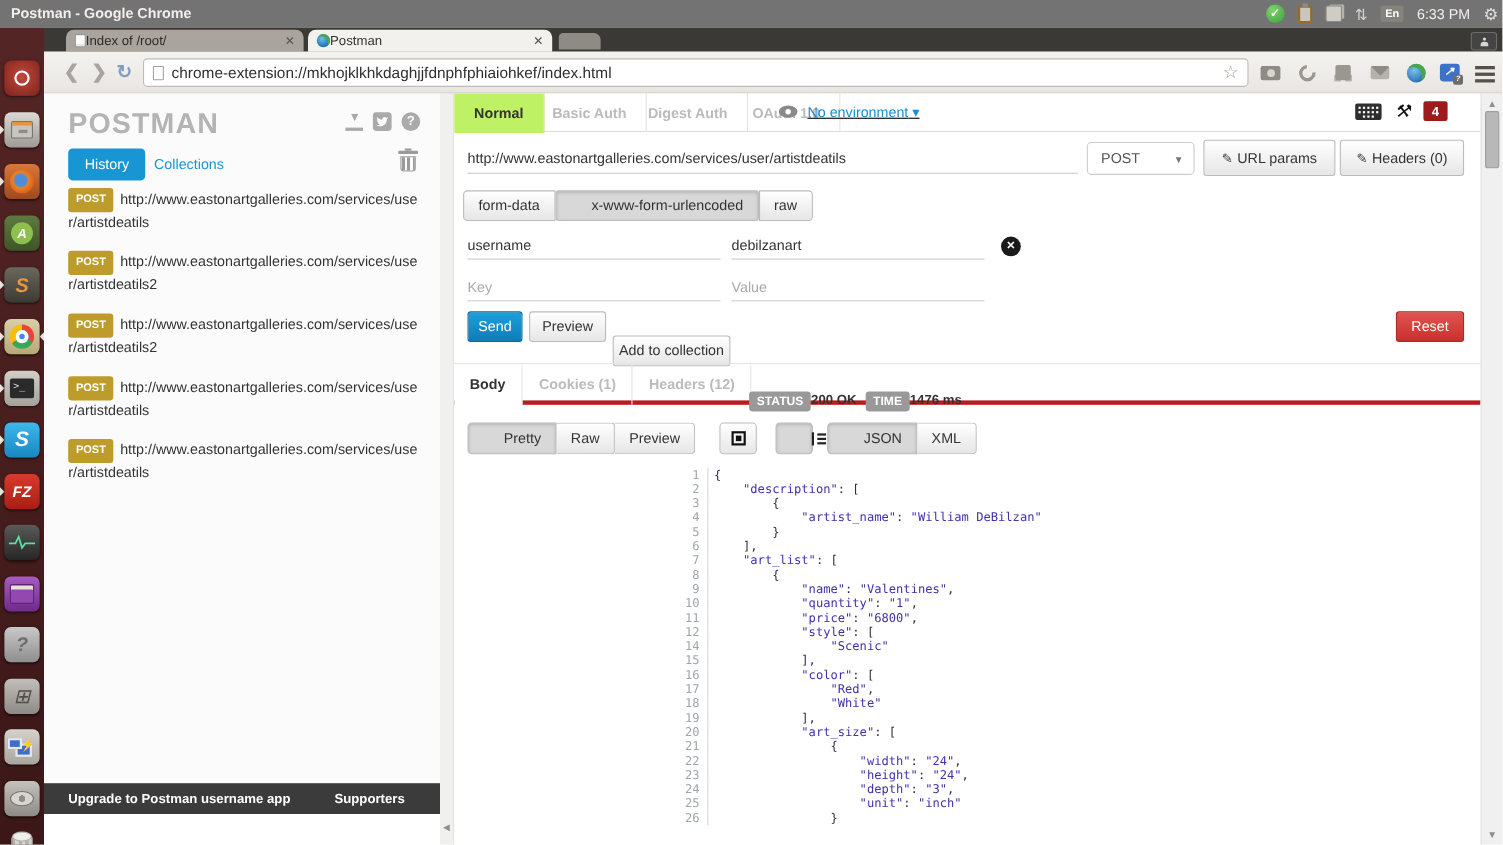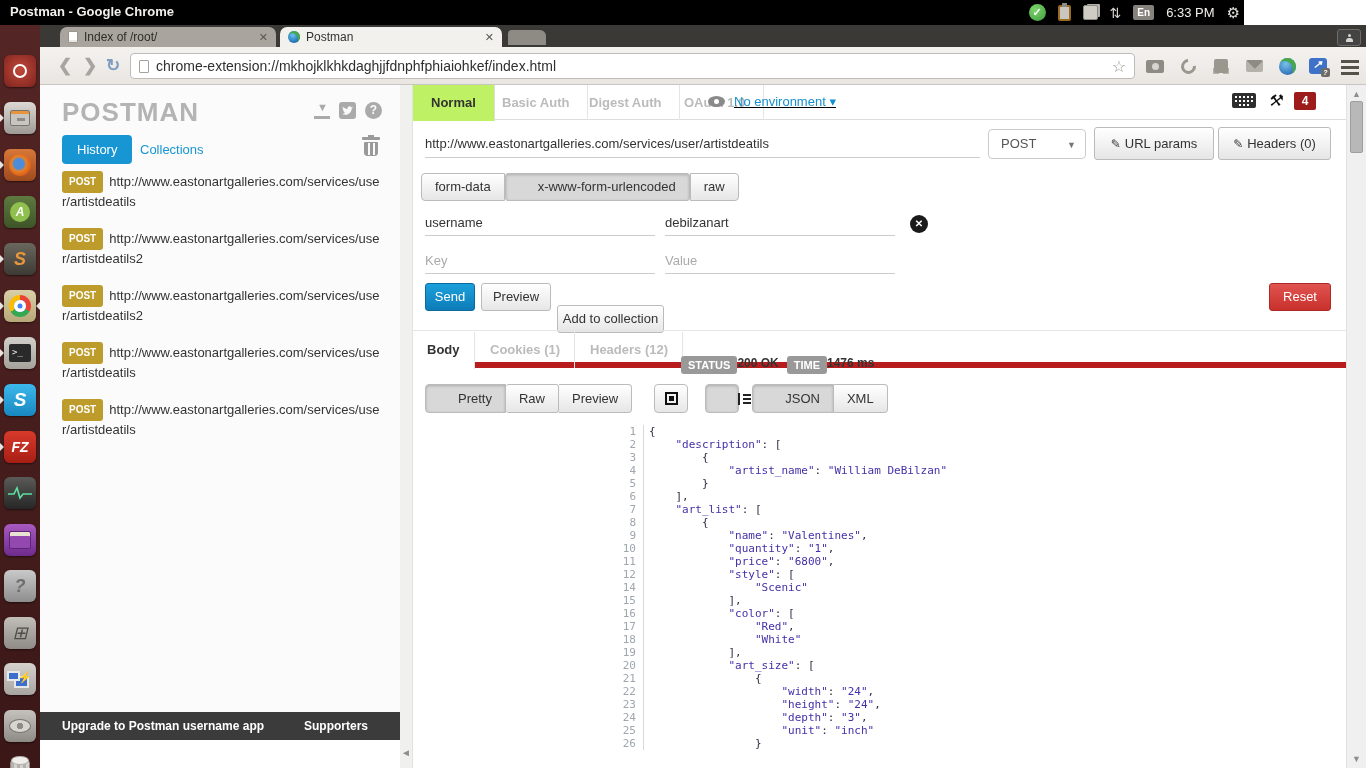--- a/index.html
+++ b/index.html
@@ -2,21 +2,21 @@
 <html><head>
 <meta charset="utf-8">
 <style>
   * { margin:0; padding:0; box-sizing:border-box; }
   html,body { width:1366px; height:768px; overflow:hidden; background:#fff;
     font-family:"Liberation Sans", sans-serif; }
   .abs { position:absolute; }
   .screen { position:relative; width:1366px; height:768px; background:#fff; }
 
   
-  .titlebar { left:0; top:0; width:1244px; height:25px; background:#000000; color:#F2F0EC;padding-left:13px; }
+  .titlebar { left:0; top:0; width:1366px; height:25px; background:#737373; color:#F2F0EC;padding-left:13px; }
   .titlebar .title { position:absolute; left:10px; top:4px; font-weight:bold; font-size:13px; }
   .tray { position:absolute; right:4px; top:0; height:25px; display:flex; align-items:center; gap:12px; }
   .tray-skype { width:17px; height:17px; border-radius:50%; background:radial-gradient(circle at 35% 30%, #7CD46A, #3F9E3F); color:#fff; font-size:11px; font-weight:bold; text-align:center; line-height:17px; }
   .tray-clip { width:13px; height:16px; background:#C9C6BF; border:2px solid #9A6A1E; border-radius:2px; position:relative; }
   .tray-clip::after { content:""; position:absolute; left:2px; top:-4px; width:5px; height:4px; background:#8A8A8A; }
   .tray-notes { width:15px; height:15px; background:#CFCCC5; border:1px solid #8E8B85; box-shadow:3px -2px 0 -1px #B5B2AB; border-radius:2px; }
   .tray-updown { color:#D5D2CB; font-size:14px; line-height:14px; }
   .tray-lang { background:#85827C; color:#fff; font-size:10px; font-weight:bold; padding:2px 4px; border-radius:2px; }
   .tray-clock { font-size:13px; color:#F2F0EC; }
   .tray-gear { color:#E0DEDA; font-size:15px; }
@@ -58,21 +58,21 @@
   .t-remote i { width:13px; height:10px; background:#3C6ECD; border:2px solid #E8E8E8; box-shadow:8px 6px 0 -1px #3C6ECD, 8px 6px 0 1px #E8E8E8; margin:-6px 8px 0 -6px; position:relative; }
   .t-remote b { position:absolute; right:4px; top:8px; color:#F4C81E; font-size:11px; }
   .t-disk { background:linear-gradient(#C5C2BD,#8E8B86); }
   .t-disk i { width:22px; height:14px; border-radius:50%; background:radial-gradient(circle, #8E8B86 0 25%, #D8D5D0 26% 100%); border:1px solid #77756F; }
   .t-trash { background:transparent; box-shadow:none; }
   .t-trash i { width:20px; height:22px; background:repeating-linear-gradient(90deg,#B5B2AD 0 3px,#D5D2CD 3px 6px); border-radius:3px 3px 5px 5px; border:1px solid #8E8B86; position:relative; }
   .t-trash i::after { content:""; position:absolute; left:1px; top:-4px; width:16px; height:7px; background:#F0EEEA; border-radius:50%; box-shadow:0 0 0 1px #B5B2AD; }
 
   
   .tabstrip { left:40px; top:25px; width:1326px; height:22px; background:#3B3935; }
-  .btab { position:absolute; top:2px; height:20px; border-radius:7px 7px 0 0; display:flex; align-items:center; padding:0 8px; gap:6px; font-size:12px; }
+  .btab { position:absolute; top:2px; height:20px; border-radius:7px 7px 0 0; display:flex; align-items:center; padding:0 8px; gap:0; font-size:12px; }
   .btab .fav-doc { width:10px; height:12px; background:#fff; border:1px solid #9A978F; border-radius:1px; box-shadow:inset 0 2px 0 #fff, inset 0 -2px 0 #E8E8E8; }
   .btab .fav-globe { width:12px; height:12px; border-radius:50%; background:radial-gradient(circle at 40% 35%, #6CC2E8, #1E6EB8 70%); box-shadow:inset -2px 2px 0 #46A846; }
   .btab-close { color:#5A5852; font-size:11px; margin-left:auto; }
   .btab-stub { position:absolute; top:5px; width:38px; height:15px; background:#8E8B85; border-radius:4px 6px 0 0; }
   .avatar-btn { position:absolute; right:5px; top:4px; width:24px; height:17px; background:#444; border:1px solid #6E6C66; border-radius:3px; display:flex; align-items:center; justify-content:center; }
   .avatar-btn i { width:7px; height:4px; background:#D8D5D0; border-radius:3px 3px 0 0; position:relative; margin-top:5px; }
   .avatar-btn i::after { content:""; position:absolute; left:2px; top:-4px; width:3px; height:3px; border-radius:50%; background:#D8D5D0; }
 
   .toolbar { left:40px; top:47px; width:1326px; height:38px; background:linear-gradient(#F4F2EF,#E9E6E2); border-bottom:1px solid #C9C6C1; }
   .nav-ic { position:absolute; top:8px; font-size:17px; font-weight:bold; color:#A8A5A0; }
@@ -146,21 +146,21 @@
   .body-tab:last-child { border-radius:0 4px 4px 0; }
   .kv-input { position:absolute; height:26px; border:none; border-bottom:1px solid #CCC; font-size:13px; color:#333; outline:none; background:transparent; font-family:"Liberation Sans",sans-serif; width:230px; }
   .kv-input::placeholder { color:#AAA; }
   .del-ic { position:absolute; left:497px; top:130px; width:18px; height:18px; background:#1A1A1A; border-radius:50%; color:#fff; font-size:10px; font-weight:bold; text-align:center; line-height:18px; }
   .send-btn { position:absolute; left:12px; top:198px; width:50px; height:28px; background:linear-gradient(#1BA0DC,#0E7CB8); border:1px solid #0B6A9E; border-radius:3px; color:#fff; font-size:13px; line-height:26px; text-align:center; }
   .preview-btn { position:absolute; left:68px; top:198px; width:70px; height:28px; line-height:26px; }
   .addcoll-btn { position:absolute; left:144px; top:198px; width:107px; height:28px; line-height:26px;margin-top:22px; }
   .reset-btn { position:absolute; left:856px; top:198px; width:62px; height:28px; background:linear-gradient(#E05450,#C9302C); border:1px solid #AC2925; border-radius:3px; color:#fff; font-size:13px; line-height:26px; text-align:center; }
 
   .resp-divider { position:absolute; left:0; top:245px; width:933px; border-top:1px solid #E5E5E5; }
-  .resp-tabs { position:absolute; left:0; top:247px; width:933px; height:36px; border-bottom:6px solid #b91c1c; }
+  .resp-tabs { position:absolute; left:0; top:247px; width:933px; height:36px; border-bottom:4px solid #b91c1c; }
   .resp-tab { position:absolute; top:0; height:36px; line-height:36px; padding:0 14px; font-size:13px; font-weight:bold; color:#BBB; border-right:1px solid #E5E5E5; }
   .resp-tab.active { color:#333; background:#fff; height:37px; }
   .meta { position:absolute; top:24px; display:flex; }
   .meta-badge { background:#999; color:#fff; font-size:11px; font-weight:bold; padding:3px 7px; border-radius:3px; }
   .meta-val { color:#333; font-size:12px; font-weight:bold; }
   .view-row { position:absolute; left:12px; top:299px; display:flex; align-items:center; }
   .view-btn { height:29px; line-height:27px; padding:0 13px; font-size:13px; }
   .grp .view-btn { border-left-width:0; }
   .grp .view-btn:first-child { border-left-width:1px; border-radius:4px 0 0 4px; }
   .grp .view-btn:last-child { border-radius:0 4px 4px 0; }

